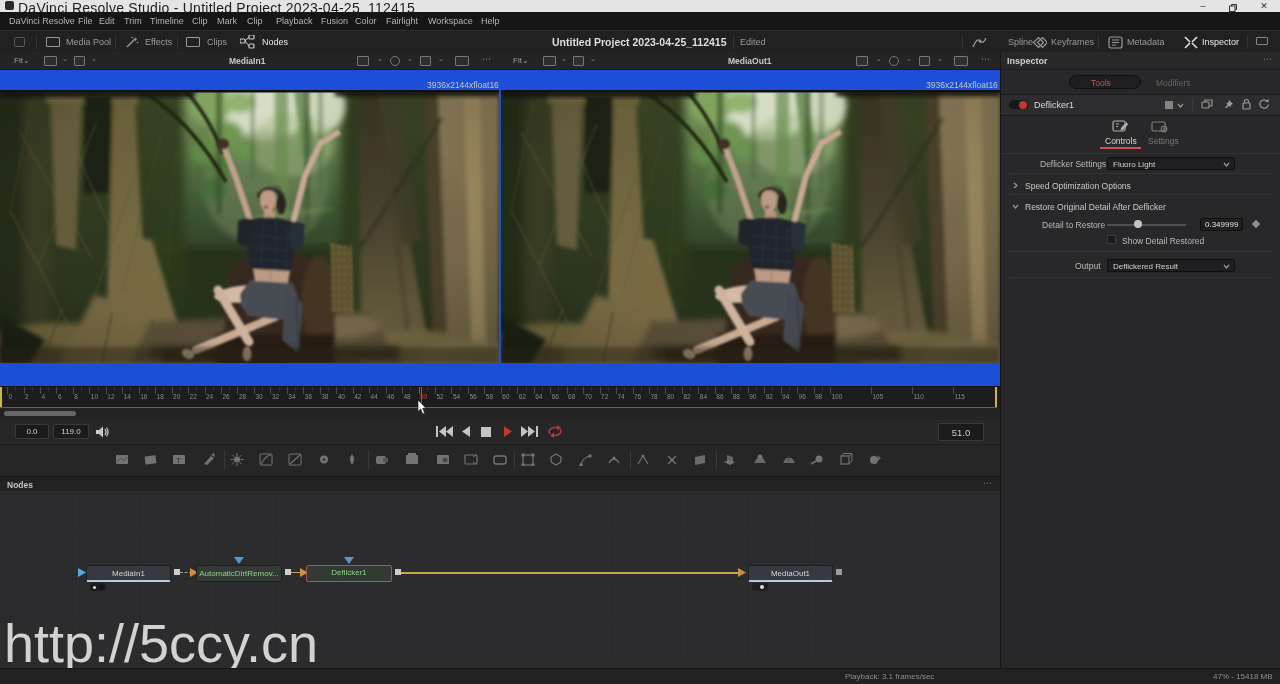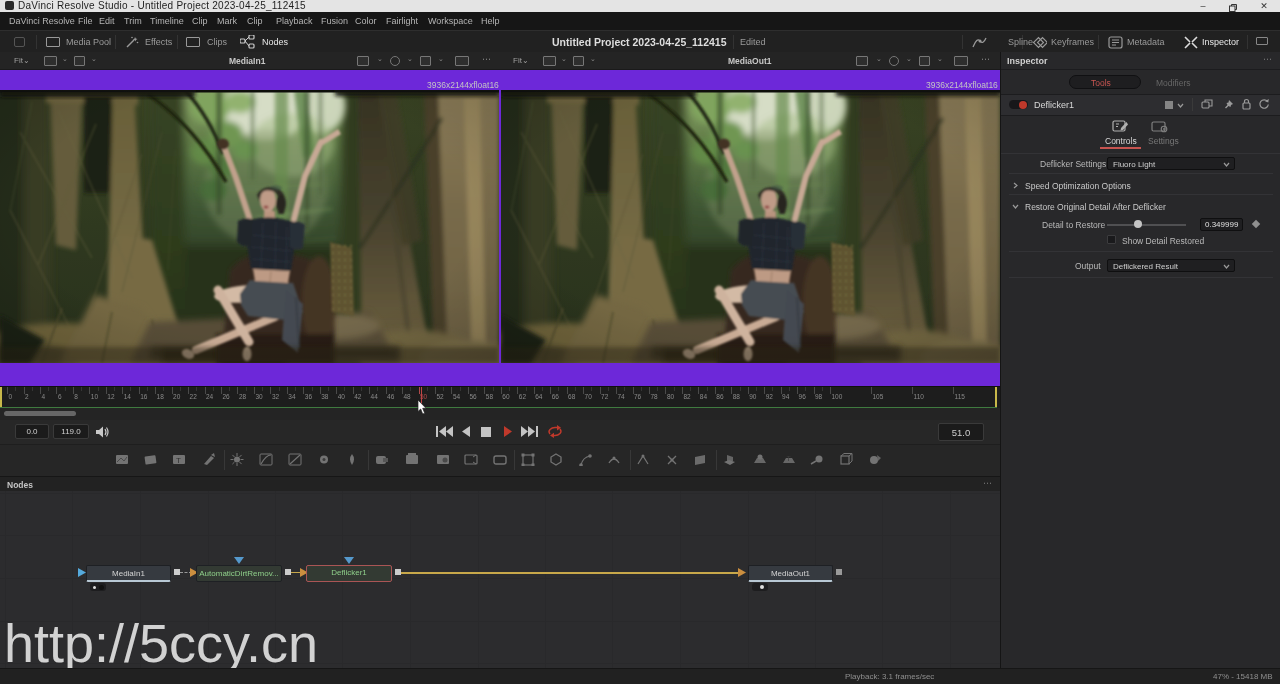--- a/index.html
+++ b/index.html
@@ -3,36 +3,36 @@
 <meta charset="utf-8">
 <style>
   * { margin:0; padding:0; box-sizing:border-box; }
   html,body { width:1280px; height:684px; overflow:hidden; background:#1e1e1e;
     font-family:"Liberation Sans", sans-serif; }
   #app { position:absolute; left:0; top:0; width:1280px; height:684px; }
   .abs { position:absolute; }
   .txt { white-space:nowrap; }
 
   #titlebar { left:0; top:0; width:1280px; height:12px; background:#e4e4e4; }
-  #titlebar .title { position:absolute; left:18px; top:0px; font-size:10px; letter-spacing:0.25px; color:#1e1e1e; }
+  #titlebar .title { position:absolute; left:18px; top:0px; font-size:14px; letter-spacing:0.25px; color:#1e1e1e; }
   #appicon { left:5px; top:1px; width:9px; height:9px; background:#2a2a2a; border-radius:2px; }
   .winbtn { top:0px; height:12px; color:#333; font-size:9px; text-align:center; line-height:12px;}
 
   #menubar { left:0; top:12px; width:1280px; height:18px; background:#161616; }
   #menubar span { position:absolute; top:4px; font-size:9px; color:#b4b4b4; }
 
   #toolbar { left:0; top:30px; width:1280px; height:22px; background:#212121; border-top:1px solid #2e2e2e;padding-left:28px;}
   .tbtxt { position:absolute; top:6px; font-size:9px; color:#9a9a9a; white-space:nowrap;}
   .tbdiv { position:absolute; top:4px; width:1px; height:14px; background:#333; }
 
   #vtb { left:0; top:52px; width:1000px; height:18px; background:#242424; border-bottom:1px solid #1a1a1a;}
   .vtxt { position:absolute; top:4px; font-size:8px; color:#9f9f9f;}
   .vtitle { position:absolute; top:4px; font-size:8.5px; font-weight:bold; color:#c8c8c8;}
 
-  #viewers { left:0; top:70px; width:1104px; height:316px; background:#6d28d9; }
+  #viewers { left:0; top:70px; width:1104px; height:316px; background:#1d4ed8; }
   .floatlabel { position:absolute; top:10px; font-size:8.5px; color:#c4c4c4; }
   .vimg { position:absolute; top:20px; width:499px; height:273px; overflow:hidden; }
 
   #ruler { left:0; top:386px; width:1000px; height:22px; background:#1d1d1d; border-top:1px solid #101010;}
   .tick { position:absolute; top:0; width:1px; height:7px; background:#4a4a4a; }
   .ticklabel { position:absolute; top:6px; font-size:6.5px; color:#8a8a8a; }
   #scrollstrip { left:0; top:408px; width:1000px; height:12px; background:#242424; }
   #scrollbar { left:4px; top:3px; width:72px; height:5px; background:#666; border-radius:3px; }
 
   #transport { left:0; top:420px; width:1000px; height:24px; background:#272727; }

